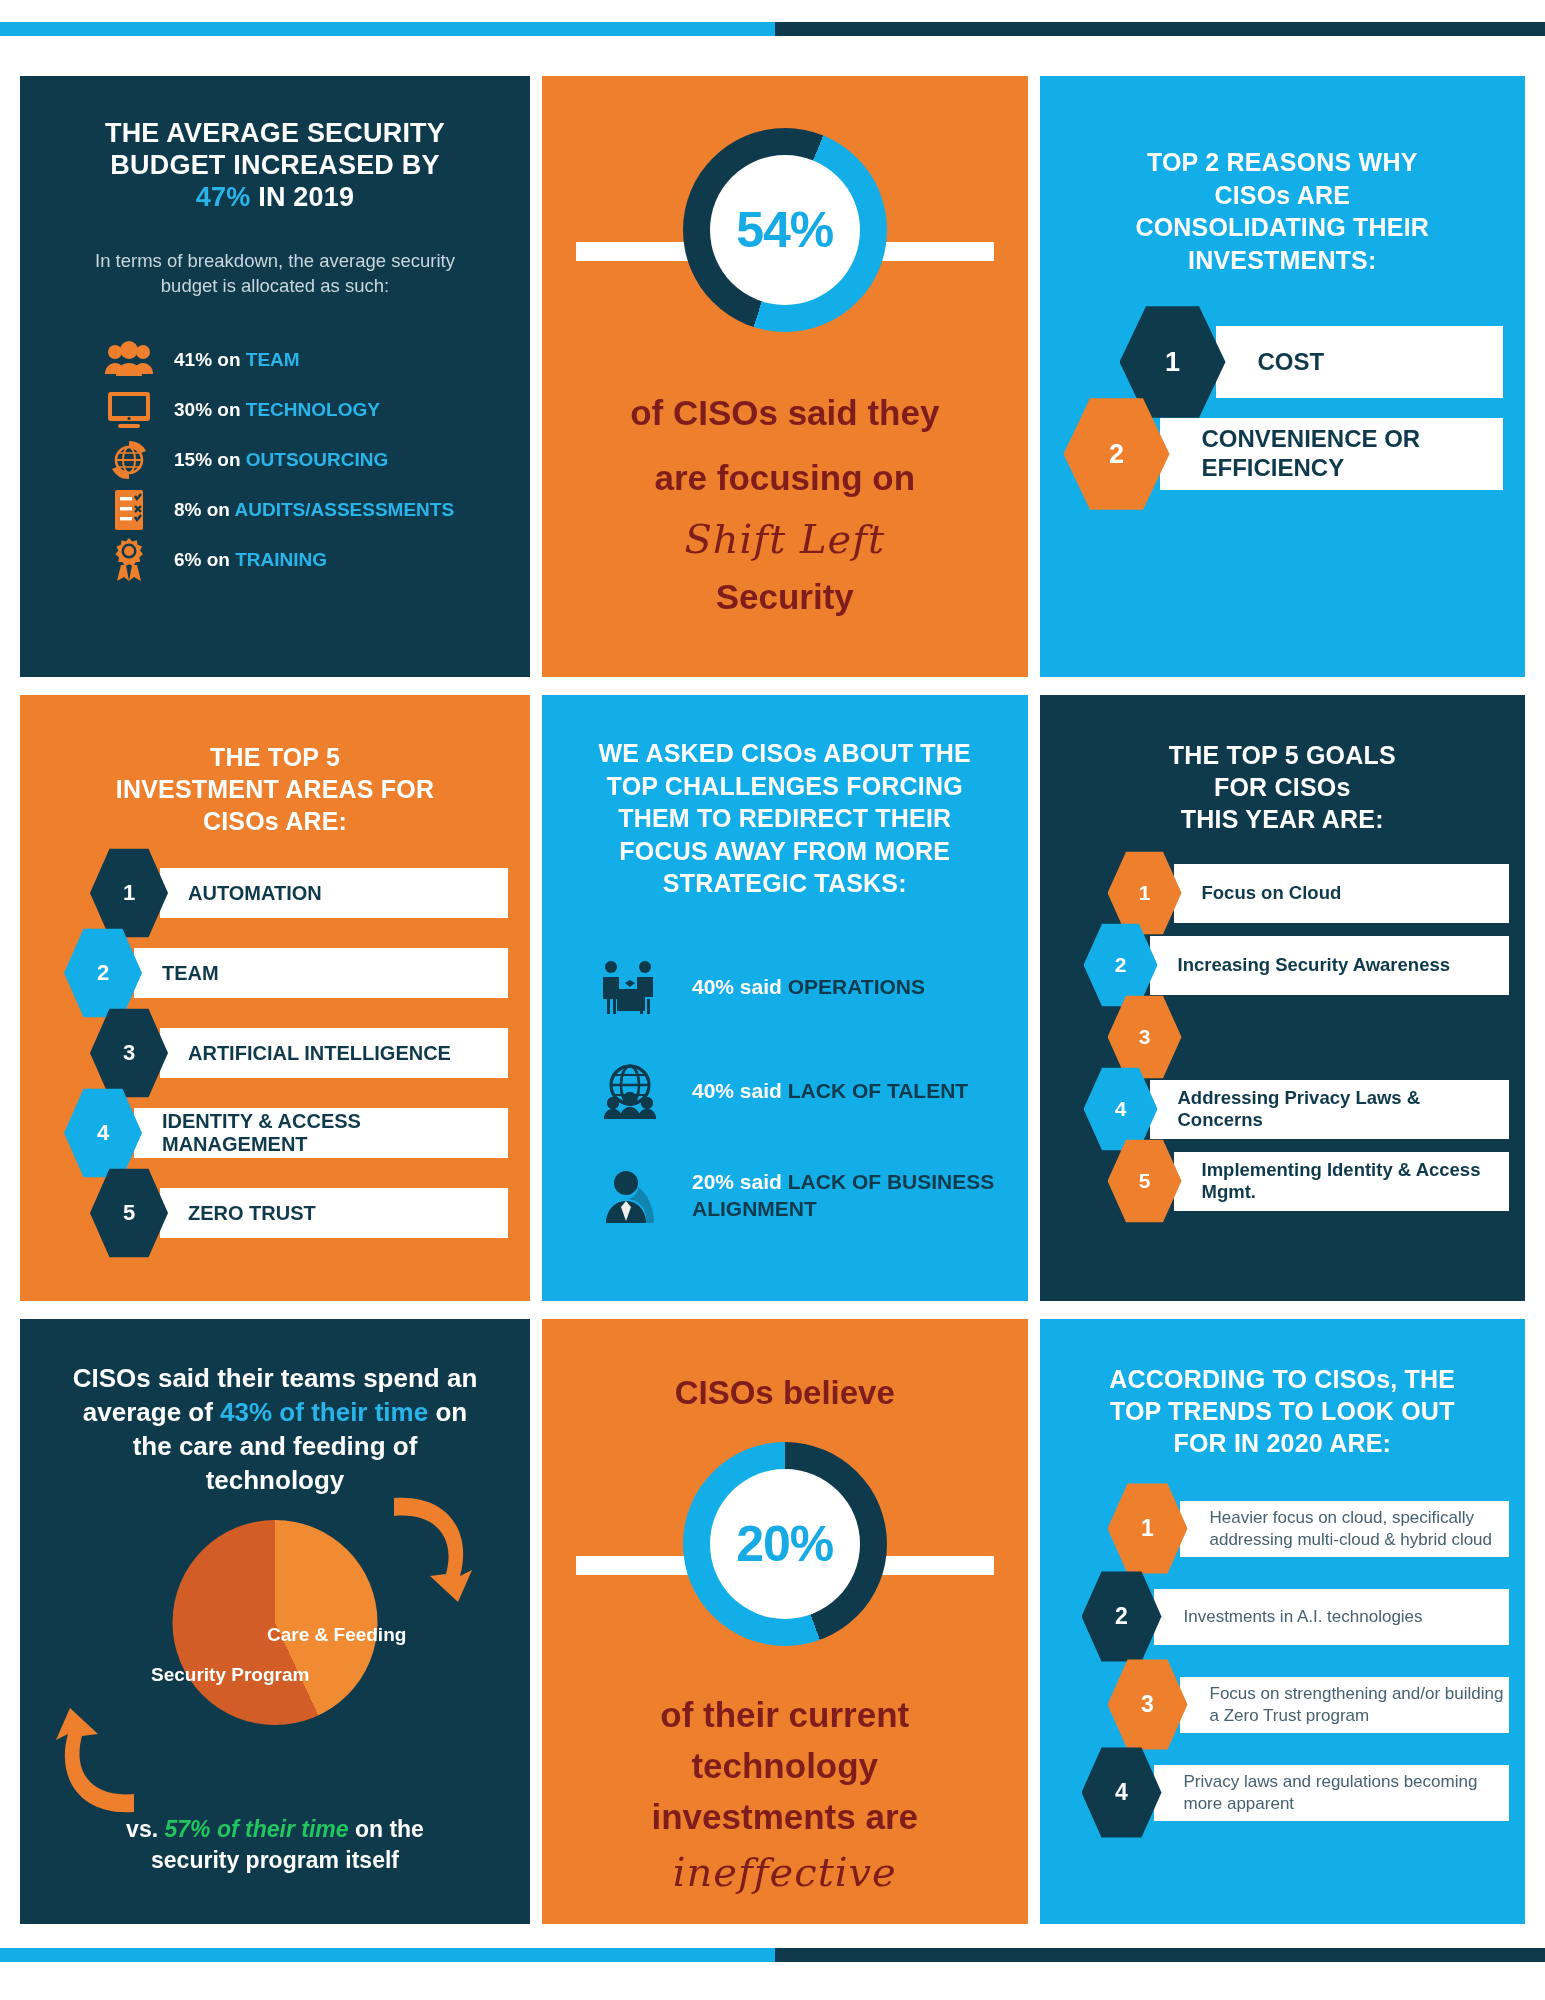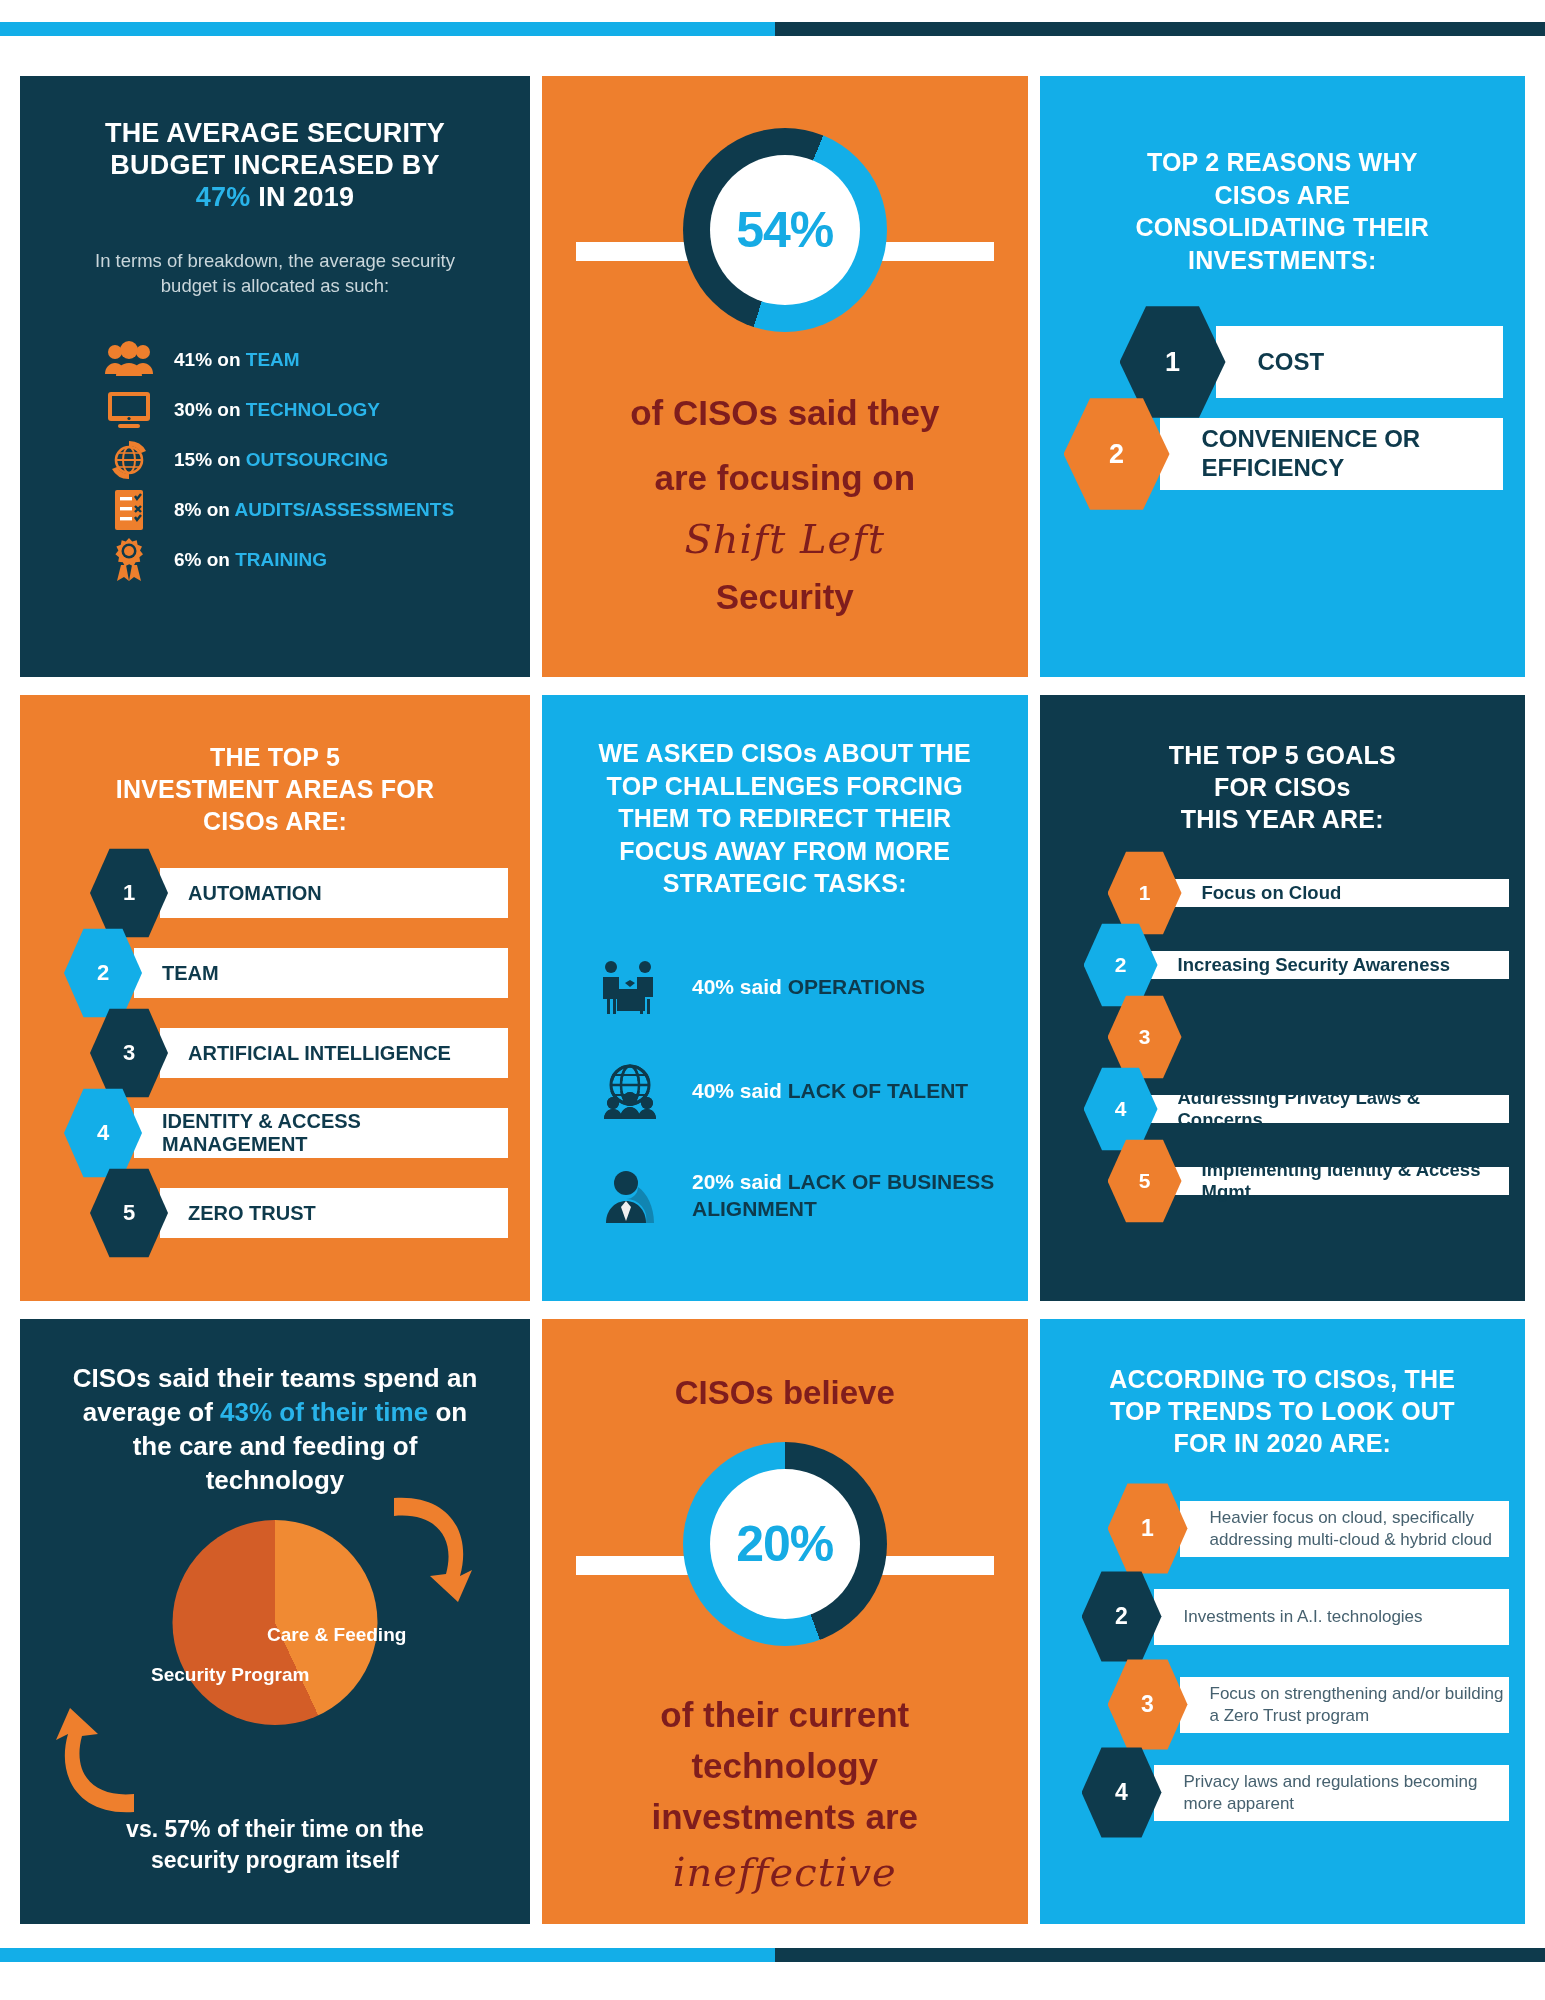--- a/index.html
+++ b/index.html
@@ -107,37 +107,37 @@
   .p5-row { display:flex; align-items:center; height: 104px; }
   .p5-icon { width: 72px; height: 72px; flex:0 0 72px; margin-right: 26px;
              display:flex; align-items:center; justify-content:center; }
   .p5-txt { color:#0E3A4C; font-size: 21px; font-weight: bold; line-height:1.25; }
   .p5-txt .pct { color:#fff; }
 
   
   .p6-list { margin-top: 22px; padding: 0 16px 0 44px; }
   .p6-row { display:flex; align-items:center; height: 72px; }
   .p6-row .hex { width: 74px; height: 86px; font-size: 21px; margin-right: -8px; }
-  .p6-row .hexbar { height: 28px; padding-left: 28px; font-size: 18.5px; }
+  .p6-row .hexbar { height: 59px; padding-left: 28px; font-size: 18.5px; }
   .p6-row.ind1 { margin-left: 24px; }
 
   
   .p7-head { color:#fff; font-size: 26px; font-weight:bold; text-align:center;
              line-height:1.32; padding: 42px 48px 0; }
   .p7-head .accent { color:#29B4EA; }
   .pie-wrap { position: relative; width: 100%; height: 290px; margin-top: 14px; }
   .pie {
     position:absolute; left: 50%; top: 8px; transform: translateX(-50%);
     width: 205px; height: 205px; border-radius:50%;
     background: conic-gradient(#F08A33 0deg 155deg, #D35D27 155deg 360deg);
   }
   .pie-lbl { position:absolute; color:#fff; font-weight:bold; font-size:19px;
              line-height:1.15; text-align:center; }
   .p7-foot { color:#fff; font-size:23px; font-weight:bold; text-align:center; line-height:1.36; }
-  .p7-foot .accent { color:#ffffff; }
+  .p7-foot .accent { color:#22c55e;font-style:italic; }
 
   
   .p9-list { margin-top: 26px; padding: 0 16px 0 42px; }
   .p9-row { display:flex; align-items:center; height: 88px; }
   .p9-row .hex { width: 80px; height: 94px; font-size: 23px; margin-right:-8px; }
   .p9-row .hexbar { height: 56px; padding-left: 30px; font-size: 17px;
                     font-weight: 400; color:#46616F; line-height:1.28; }
   .p9-row.ind1 { margin-left: 26px; }
 
   .arrow-svg { position:absolute; }

